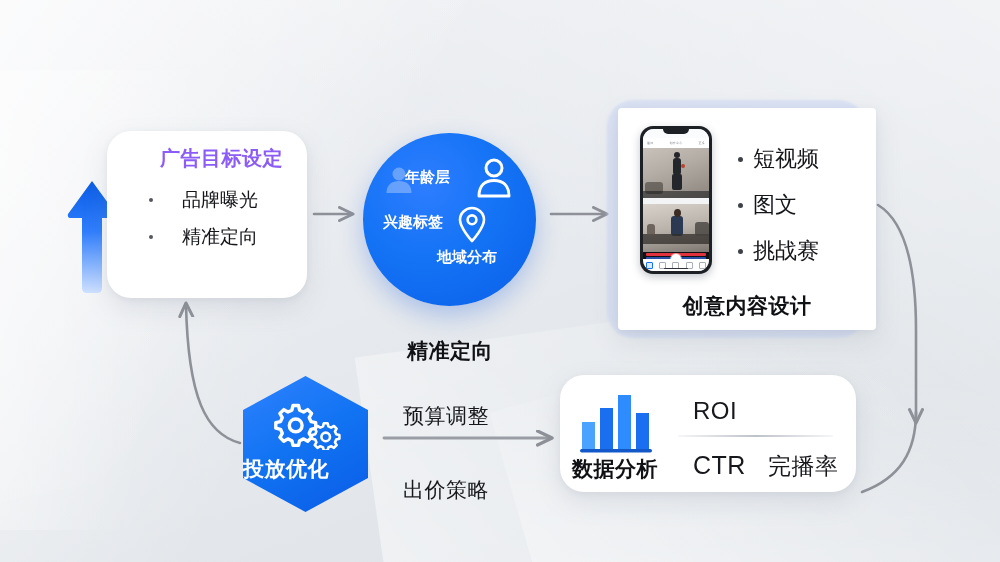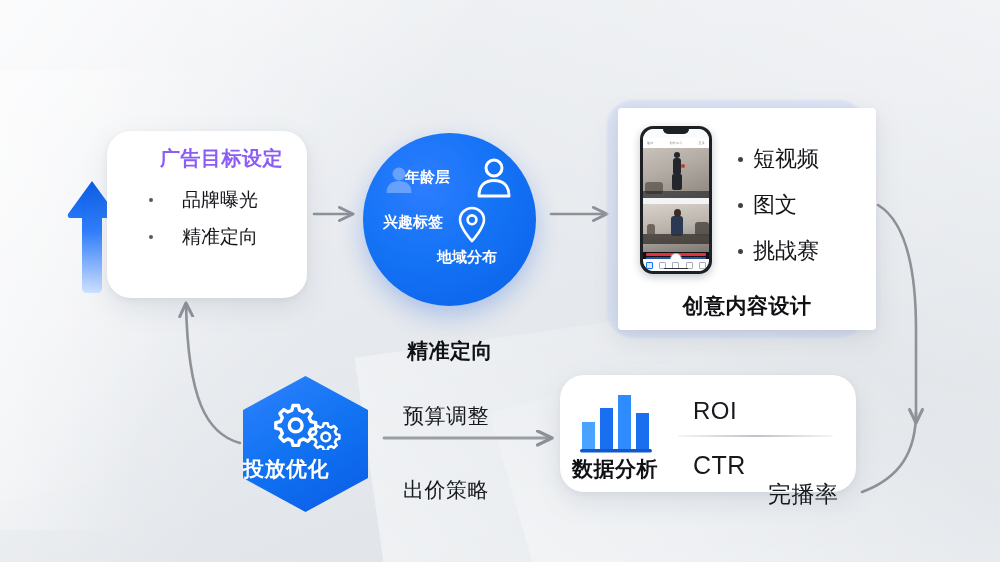--- a/index.html
+++ b/index.html
@@ -334,21 +334,20 @@
     font-size: 25px;
     color: #17181c;
     letter-spacing: 0.5px;
   }
   #metric-vcr {
     position: absolute;
     left: 208px; top: 76px;
     font-size: 23px;
     color: #17181c;
     letter-spacing: 0.5px;
-    margin-top: 28px;
   }
 
   
   #connectors {
     position: absolute;
     left: 0; top: 0;
     width: 1000px; height: 562px;
     pointer-events: none;
   }
 </style>

